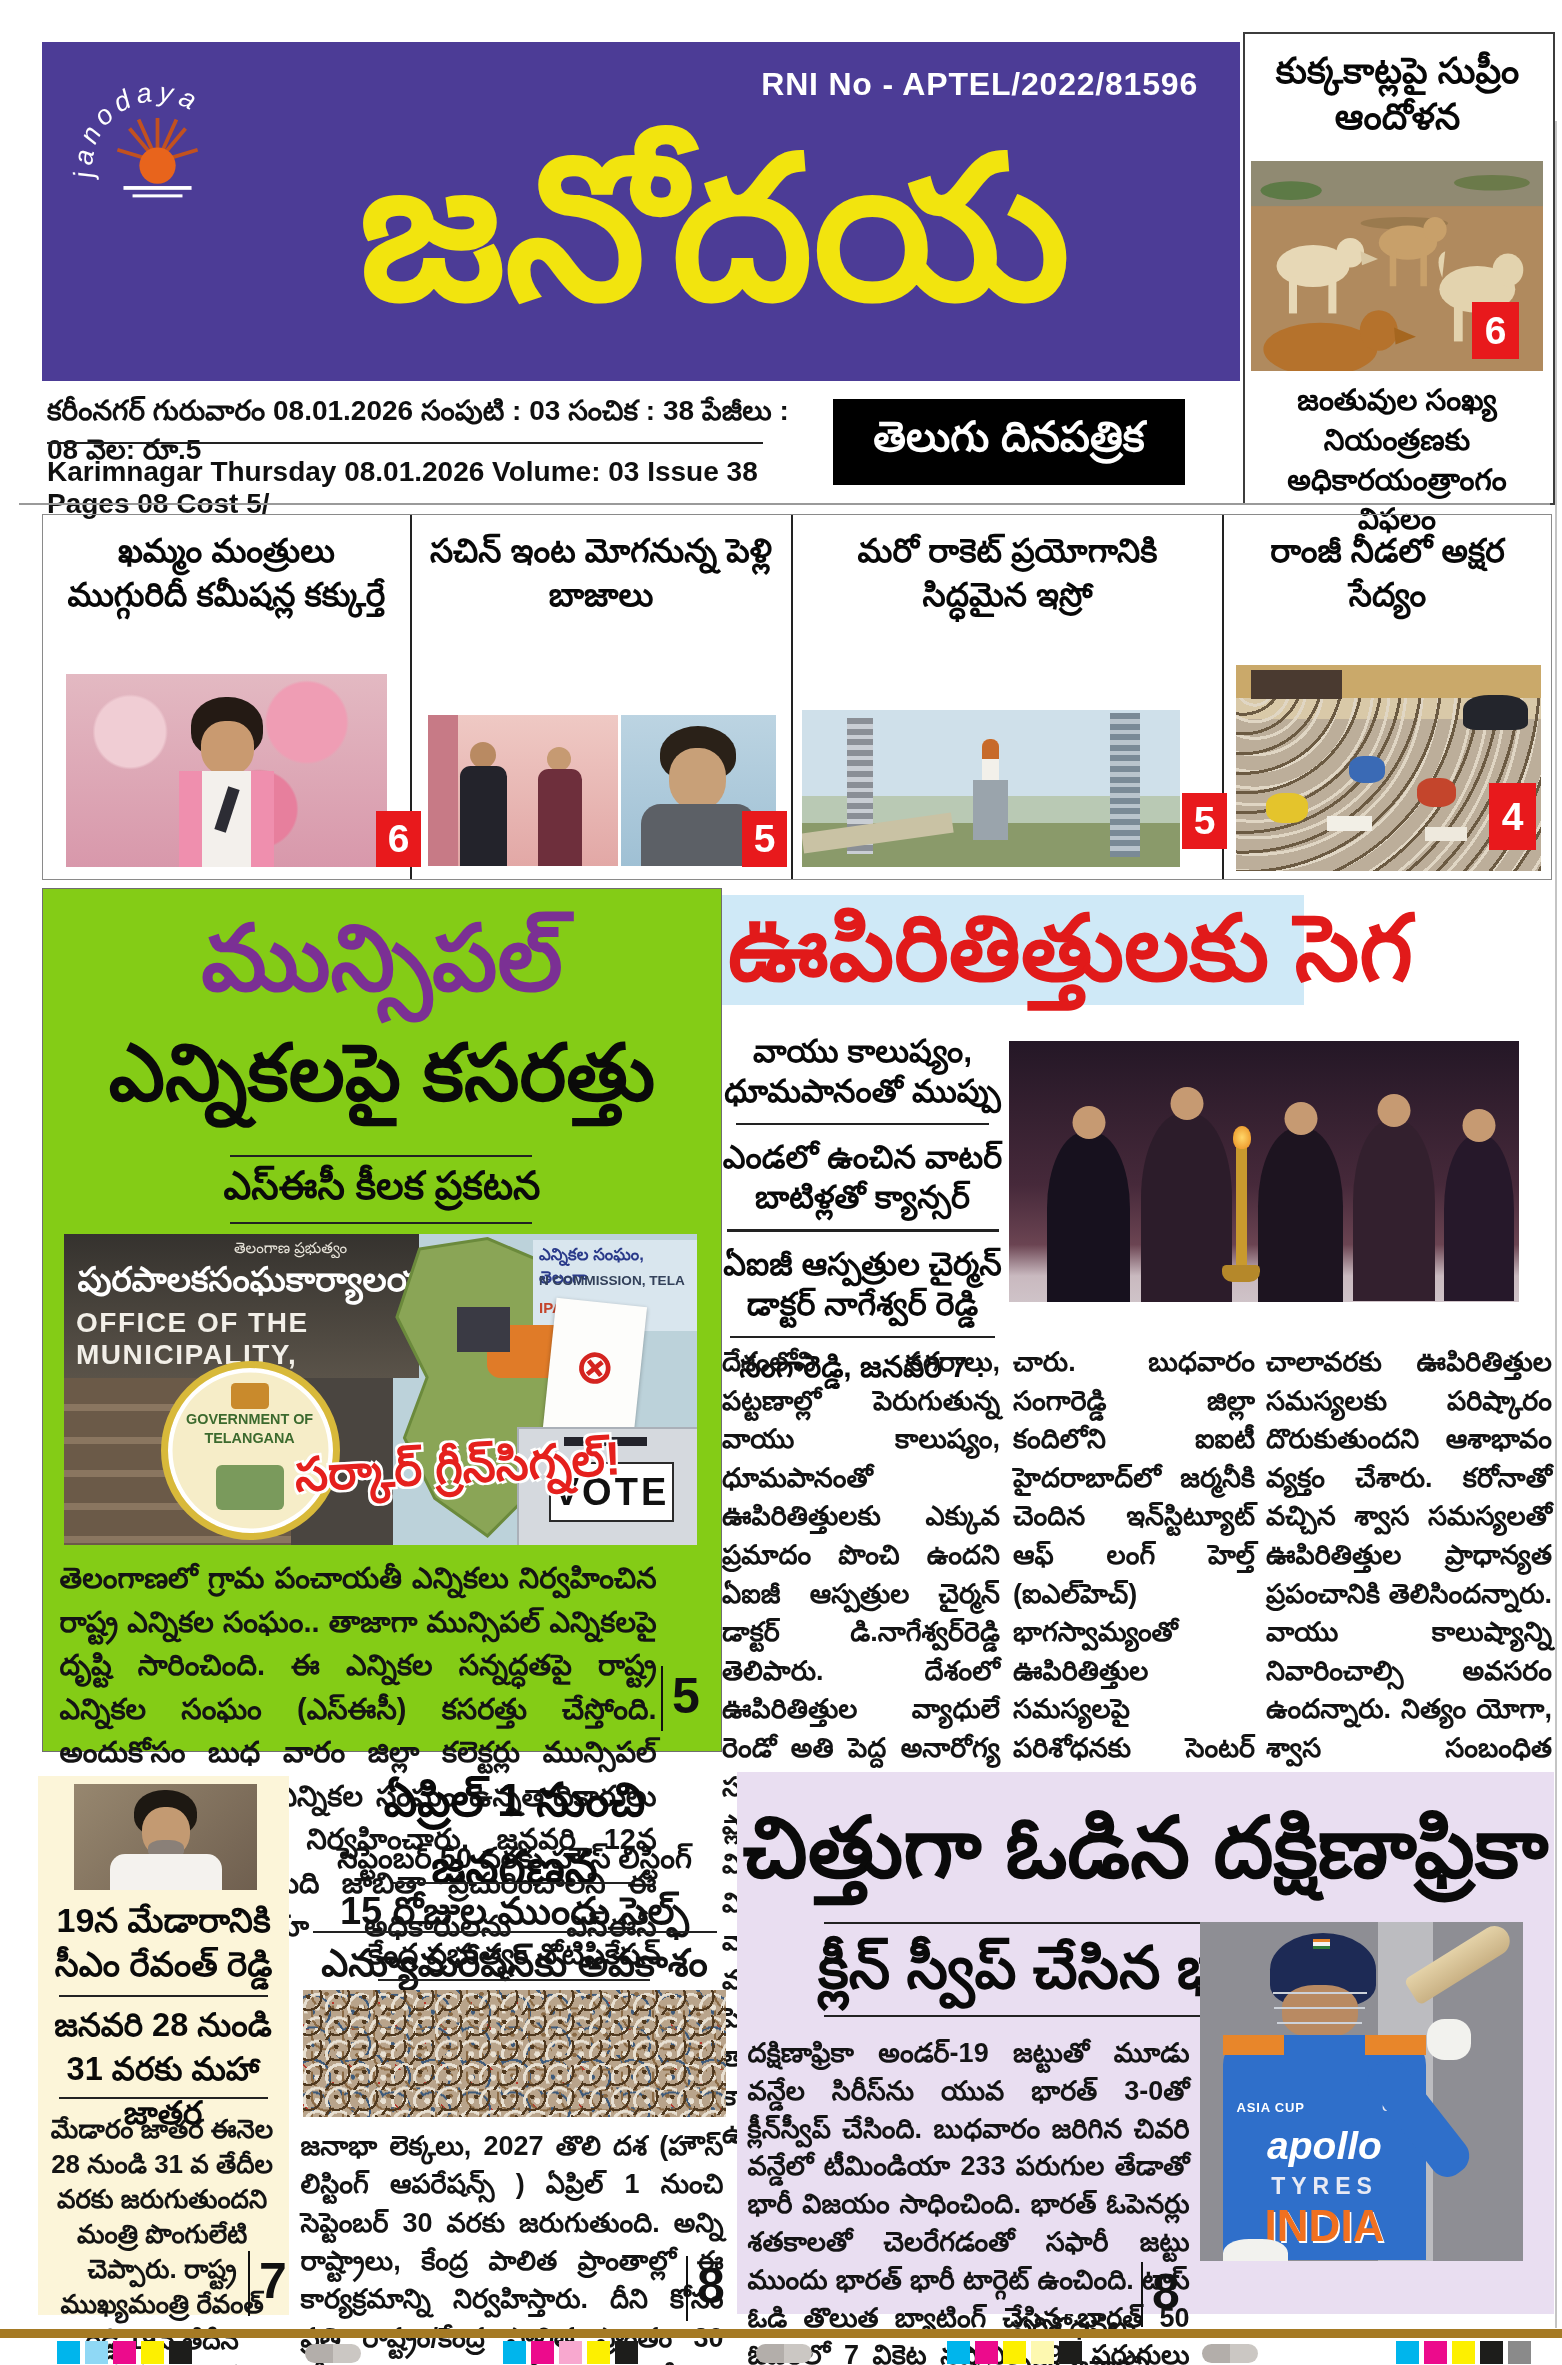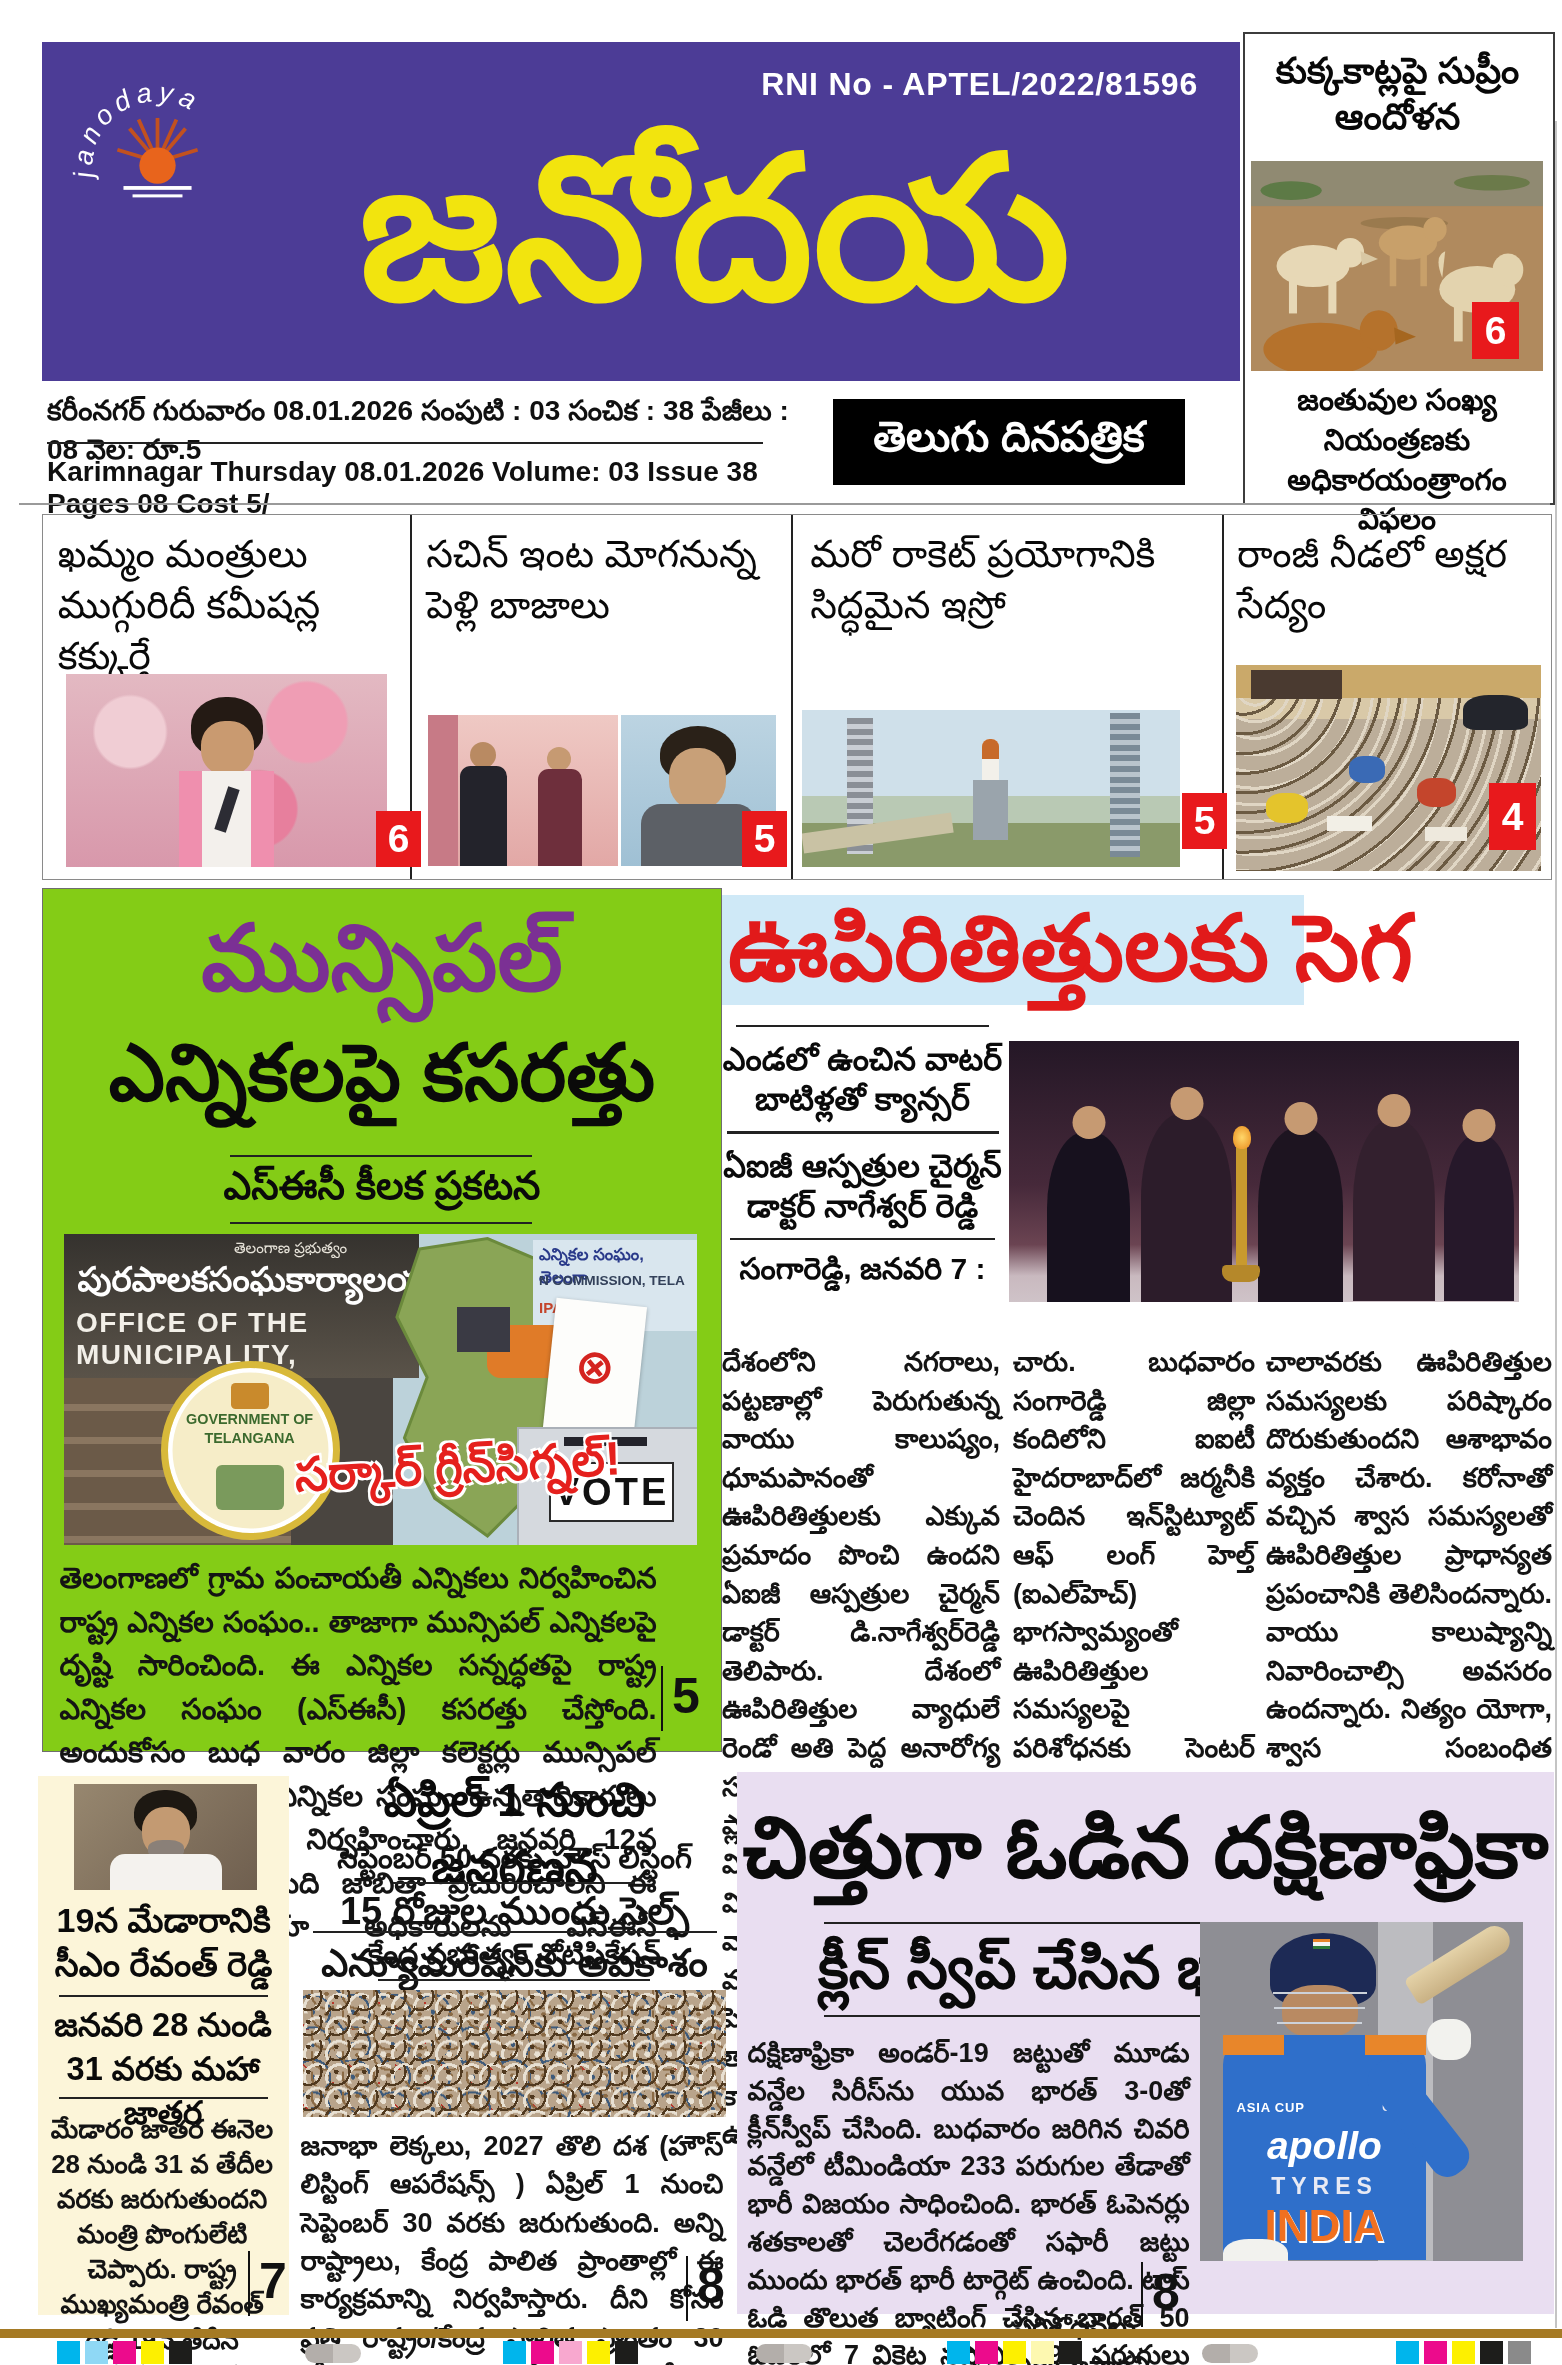--- a/index.html
+++ b/index.html
@@ -10,22 +10,22 @@
   .ctr{text-align:center}
   .jst{text-align:justify}
   .rule{position:absolute;background:#222}
   .rule-lt{position:absolute;background:#9a9a9a}
   .badge-red{position:absolute;background:#e8191c;color:#fff;font-weight:bold;
              display:flex;align-items:center;justify-content:center;font-size:39px}
   .badge-num{position:absolute;color:#111;font-weight:bold;font-size:50px;line-height:1;
              border-left:2.3px solid #111;padding:4.5px 0 10.6px 9px}
   .ph{position:absolute;overflow:hidden}
   .teaser-cell{position:absolute;top:0;height:100%;}
-  .teaser-h{position:absolute;left:4%;width:92%;font-weight:normal;
-            font-size:38px;line-height:1.35;color:#090909}
+  .teaser-h{position:absolute;left:4%;width:92%;text-align:center;font-weight:bold;
+            font-size:33px;line-height:1.35;color:#090909}
   .deck-item{width:100%;text-align:center;font-weight:bold;font-size:32px;line-height:1.25;color:#0a0a0a}
   .body-te{font-weight:bold;color:#141414}
   .fig{position:absolute;border-radius:45% 45% 0 0}
   .fig:before{content:"";position:absolute;top:-26px;left:50%;transform:translateX(-50%);
               width:33px;height:33px;border-radius:50%;background:#c69a72}
   .reg-group{position:absolute;top:0;display:flex;gap:4.5px}
   .reg-sq{width:23.4px;height:23.4px}
   .reg-pill{position:absolute;top:3px;width:56px;height:19px;border-radius:9.8px;
             background:linear-gradient(90deg,#b3aeaa 0 50%,#cbc7c3 50% 100%)}
 </style>
@@ -225,20 +225,21 @@
 
     <div class="abs jst body-te" style="left:16.6px;top:668px;width:597px;font-size:29px;line-height:1.5">తెలంగాణలో గ్రామ పంచాయతీ ఎన్నికలు నిర్వహించిన రాష్ట్ర ఎన్నికల సంఘం.. తాజాగా మున్సిపల్ ఎన్నికలపై దృష్టి సారించింది. ఈ ఎన్నికల సన్నద్ధతపై రాష్ట్ర ఎన్నికల సంఘం (ఎస్ఈసీ) కసరత్తు చేస్తోంది. అందుకోసం బుధ వారం జిల్లా కలెక్టర్లు మున్సిపల్ కమిషనర్లతో రాష్ట్ర ఎన్నికల సంఘం ఉన్నతాధికారులు వీడియో కాన్ఫరెన్స్ నిర్వహించారు. జనవరి 12వ తేదీలోపు ఓటర్ల తుది జాబితా ప్రచురించాలని ఈ సందర్భంగా ఆయా అధికారులను ఎస్ఈసీ ఆదేశించింది.</div>
     <div class="badge-num" style="left:618px;top:777px">5</div>
   </div>
 
   <div class="abs" style="left:722px;top:890px;width:831px;height:877px">
     <div class="abs" style="left:0;top:4.5px;width:582px;height:110px;background:#cfe9f7"></div>
     <div class="abs b" style="left:6px;top:6px;width:824px;font-size:92px;color:#e11a1a;white-space:nowrap">ఊపిరితిత్తులకు సెగ</div>
 
     <div class="abs" style="left:0;top:135px;width:281px">
+      <div class="deck-item" style="padding:6px 0 12px">వాయు కాలుష్యం, ధూమపానంతో ముప్పు</div>
       <div style="height:2.3px;background:#222;margin:0 13.6px"></div>
       <div class="deck-item" style="padding:12px 0">ఎండలో ఉంచిన వాటర్ బాటిళ్లతో క్యాన్సర్</div>
       <div style="height:2.3px;background:#222;margin:0 4.5px"></div>
       <div class="deck-item" style="padding:12px 0">ఏఐజీ ఆస్పత్రుల చైర్మన్ డాక్టర్ నాగేశ్వర్ రెడ్డి</div>
       <div style="height:2.3px;background:#222;margin:0 7.6px"></div>
       <div class="deck-item" style="padding:10.6px 0 0;font-size:30px">సంగారెడ్డి, జనవరి 7 :</div>
     </div>
 
     <div class="ph" style="left:287px;top:151px;width:510px;height:261px;background:linear-gradient(180deg,#241726 0%,#46293a 55%,#6b4452 78%,#c9b9bf 90%,#cfc3c8 100%)">
       <div class="fig" style="left:38px;top:91px;width:83px;height:170px;background:#17111e"></div>

